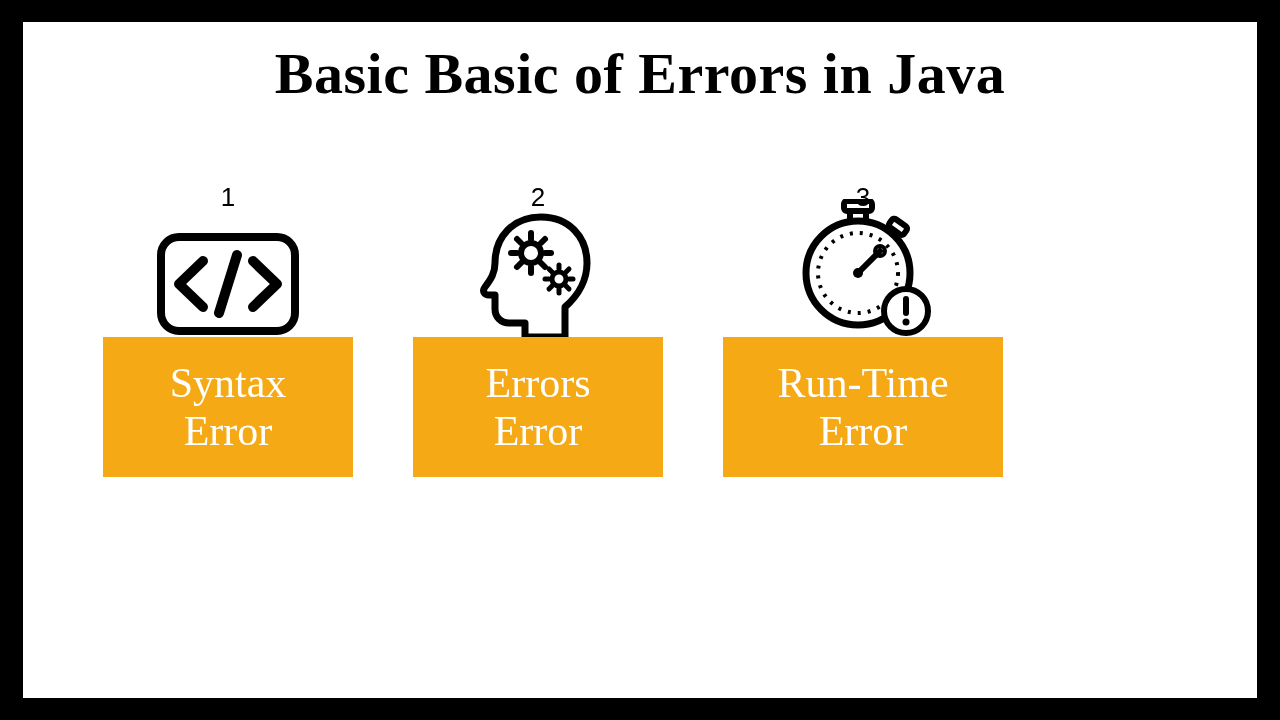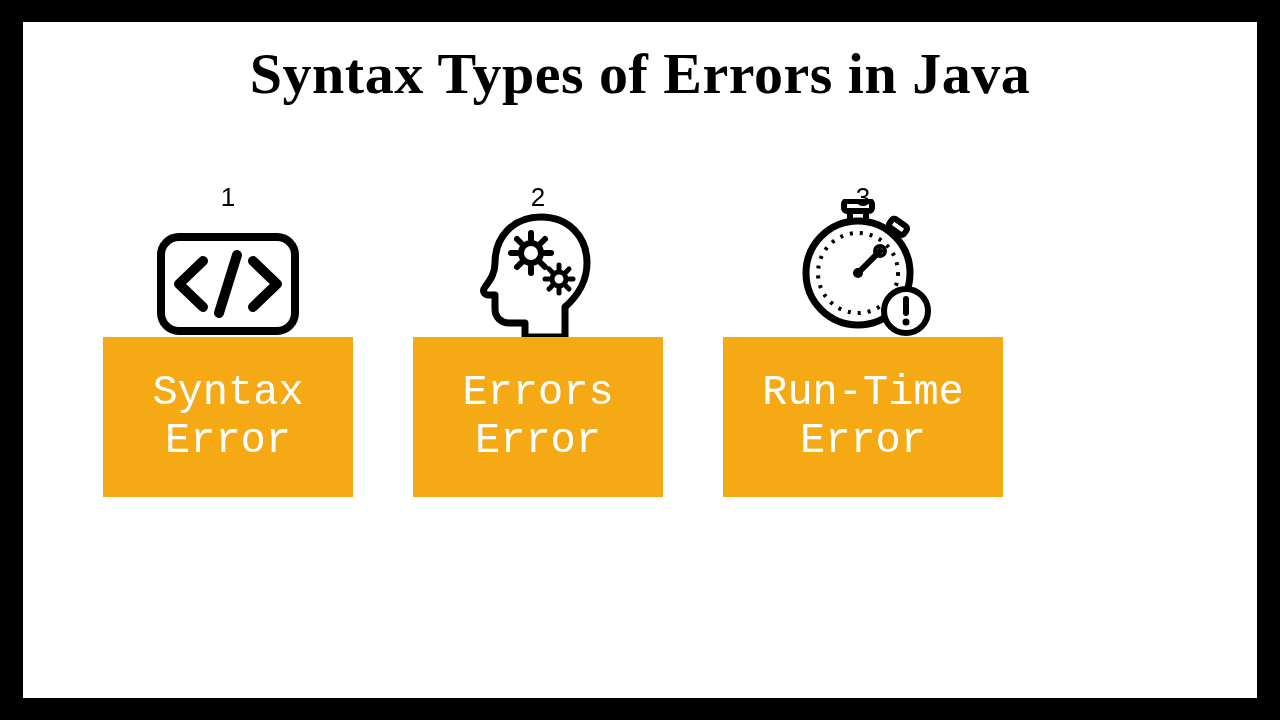--- a/index.html
+++ b/index.html
@@ -52,42 +52,42 @@
   .card .icon-wrap {
     height: 120px;
     display: flex;
     align-items: flex-end;
     justify-content: center;
   }
   .card-box {
     background: #f4a915;
     color: #fff;
     width: 250px;
-    height: 160px;
+    height: 140px;
     display: flex;
     flex-direction: column;
     align-items: center;
     justify-content: center;
-    font-family: Liberation Mono, monospace;
+    font-family: Liberation Serif, serif;
     font-size: 42px;
     font-weight: 400;
     line-height: 1.15;
     text-align: center;
     margin-top: -2px;
   }
   .card-3 .card-box { width: 280px; }
   .card-3 { width: 280px; }
   svg { display: block; }
 </style>
 </head>
 <body>
 
 <div class="canvas">
 
-  <div class="title">Syntax Types of Errors in Java</div>
+  <div class="title">Basic Basic of Errors in Java</div>
 
   <div class="cards">
 
     <div class="card card-1">
       <div class="card-number">1</div>
       <div class="icon-wrap">
         <svg width="150" height="110" viewBox="0 0 150 110">
           <rect x="8" y="8" width="134" height="94" rx="18" ry="18" fill="none" stroke="#000" stroke-width="8"></rect>
           <polyline points="50,32 26,55 50,78" fill="none" stroke="#000" stroke-width="10" stroke-linecap="round" stroke-linejoin="round"></polyline>
           <polyline points="100,32 124,55 100,78" fill="none" stroke="#000" stroke-width="10" stroke-linecap="round" stroke-linejoin="round"></polyline>

